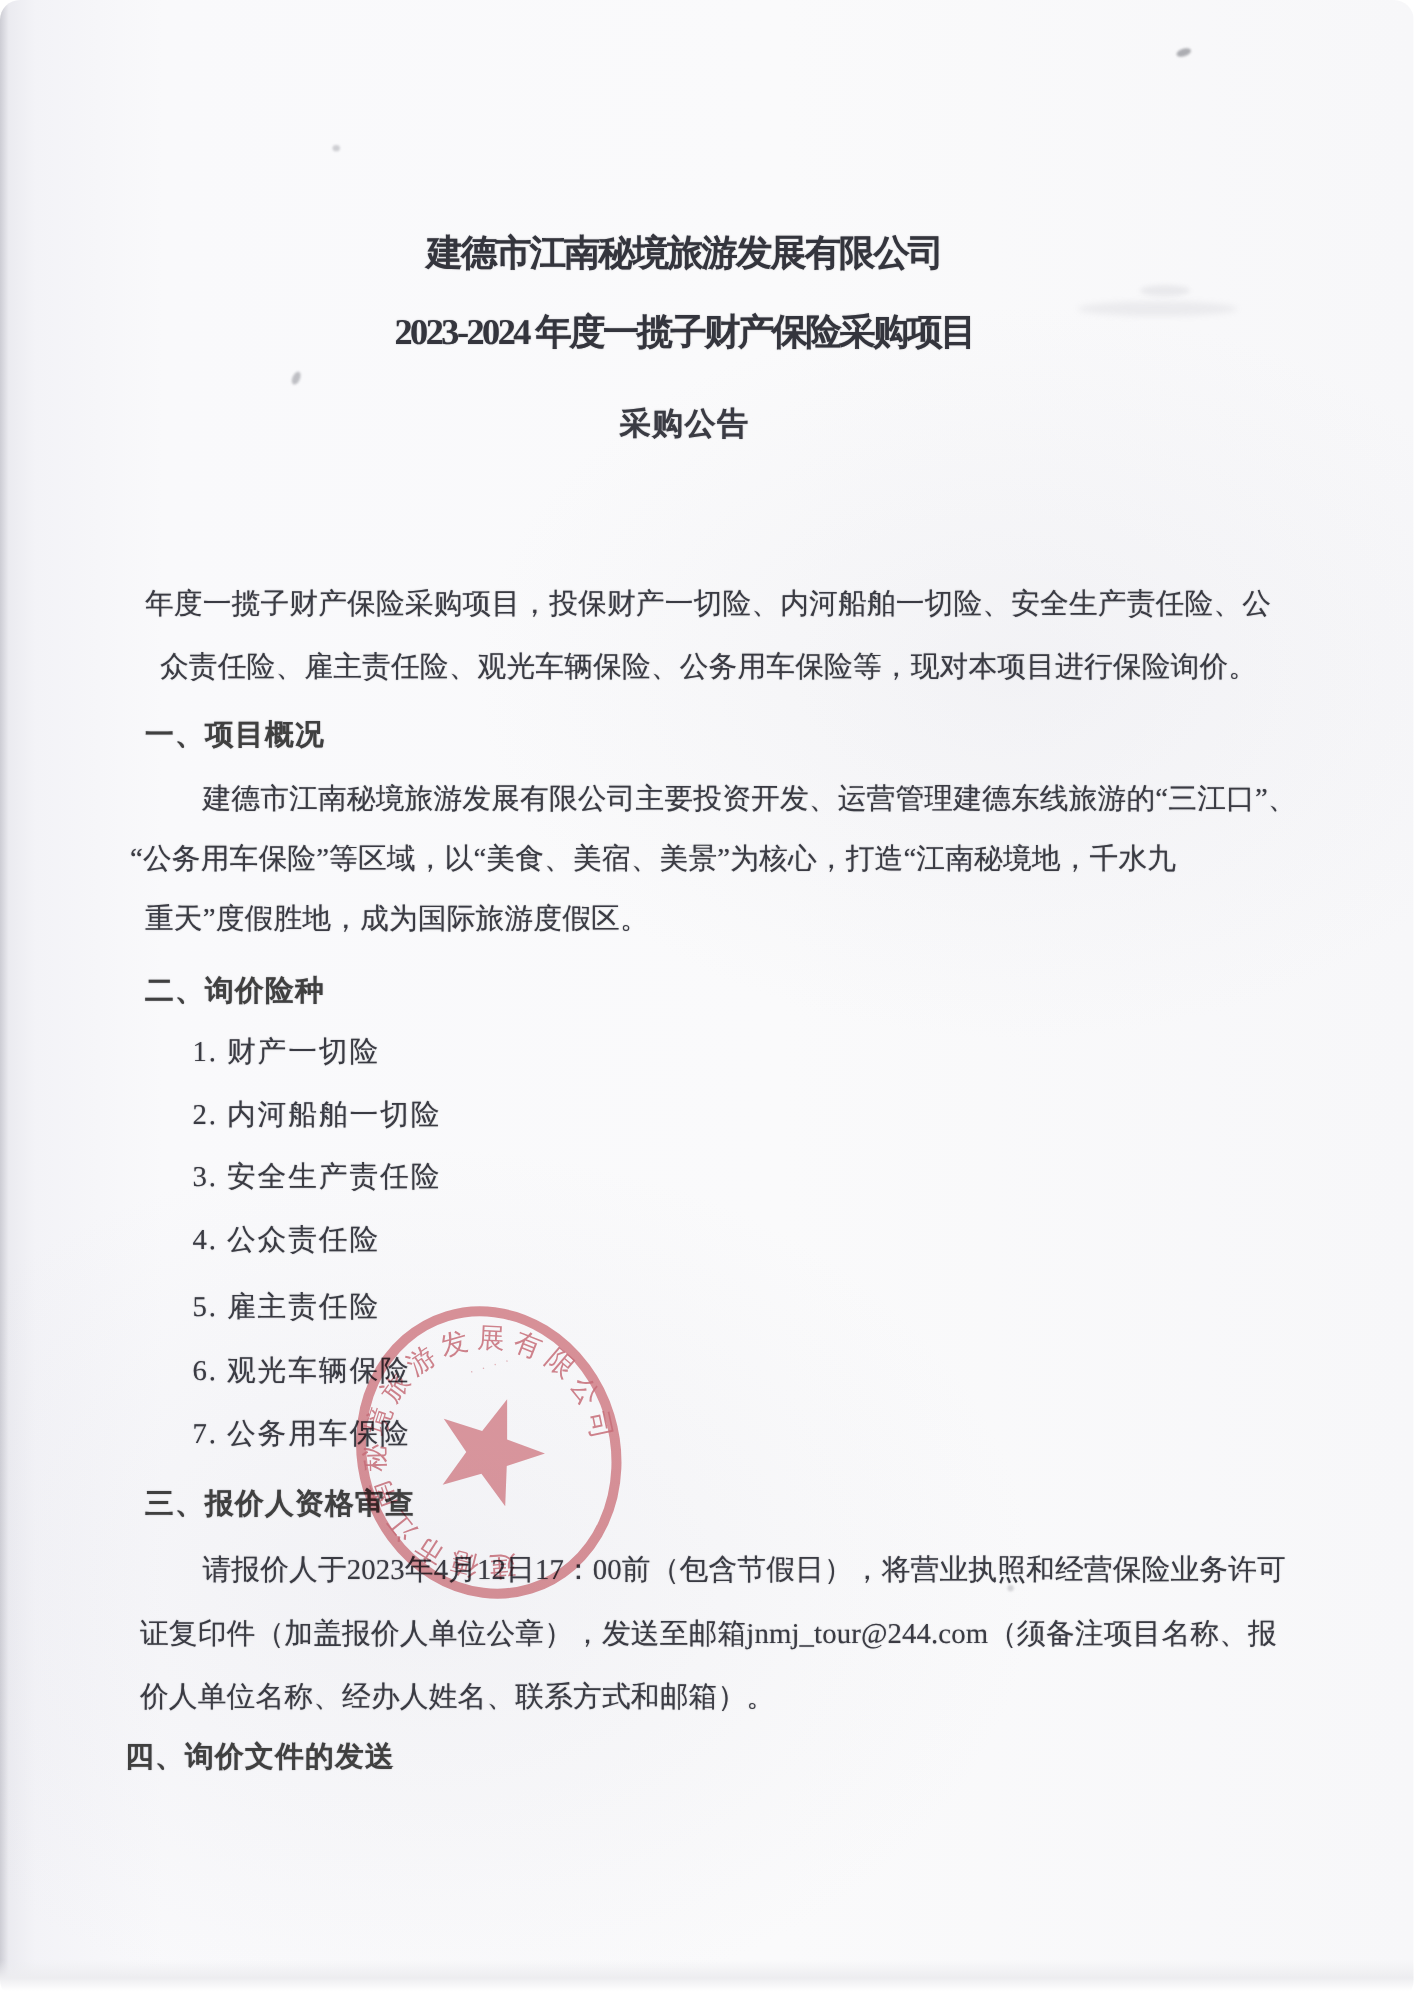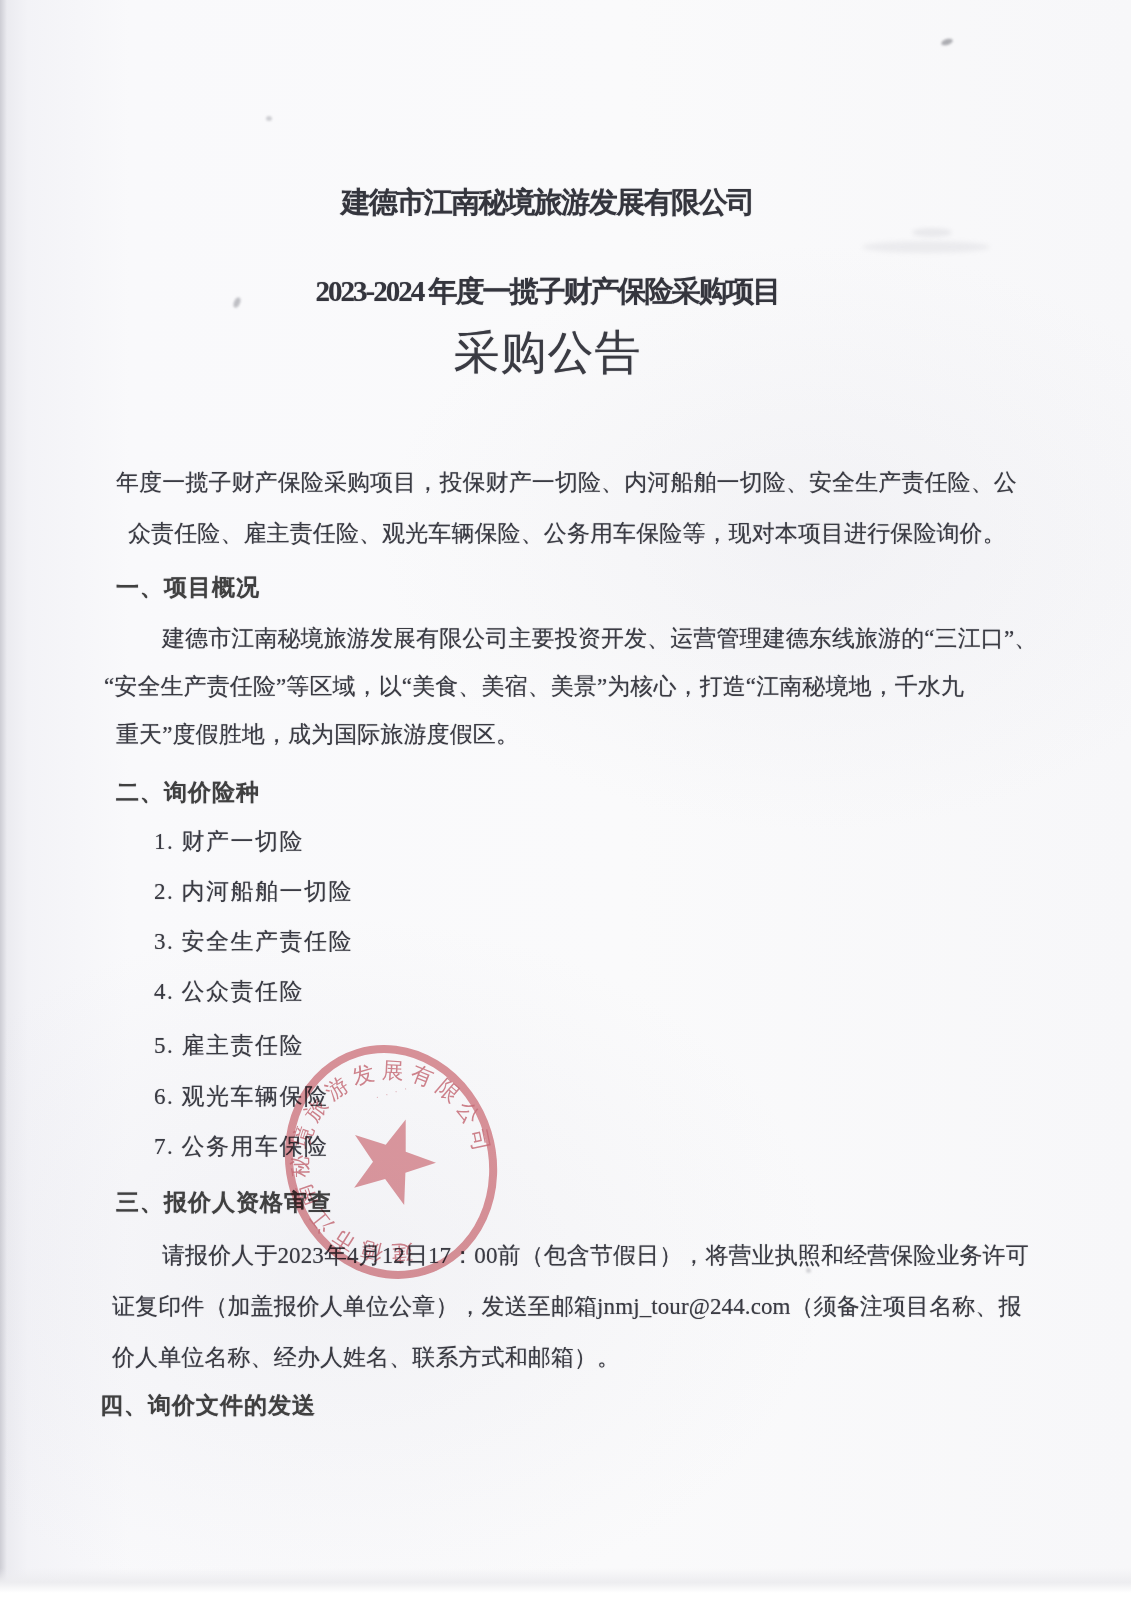--- a/index.html
+++ b/index.html
@@ -1,39 +1,40 @@
 <!DOCTYPE html>
 <html><head>
 <meta charset="utf-8">
 <style>
   html,body{margin:0;padding:0;background:#ffffff;}
   .screenshot{
     position:relative;width:1131px;height:1600px;overflow:hidden;
     background:#ffffff;
     font-family:"Liberation Serif","DejaVu Serif",serif;
+    border-radius:16px;
   }
   
   .paper{
     position:absolute;left:0;top:0;width:1131px;height:1584px;
     background:
       radial-gradient(620px 420px at 72% 34%, rgba(222,222,230,0.25), rgba(222,222,230,0) 70%),
       radial-gradient(700px 500px at 30% 80%, rgba(214,214,224,0.22), rgba(214,214,224,0) 70%),
       linear-gradient(90deg,#cdcdd4 0px,#ebebf0 7px,#f3f3f7 28px,#f9f9fb 130px,#fafafb 55%,#f7f7f9 100%);
   }
   .paper-bottom-fade{
     position:absolute;left:0;top:1568px;width:1131px;height:32px;
     background:linear-gradient(180deg, rgba(240,240,243,0) 0%, #ededf0 45%, #ffffff 78%, #ffffff 100%);
   }
   .line{
     position:absolute;white-space:nowrap;color:#3a3b43;
     text-shadow:0 0 1px rgba(58,59,67,0.55);
   }
   .title{font-weight:700;font-size:29px;letter-spacing:-1.5px;color:#34353d;}
   .center{left:80px;width:935px;text-align:center;}
-  .big{font-size:46px;font-weight:400;letter-spacing:1px;}
+  .big{font-size:25px;font-weight:700;letter-spacing:1px;}
   .body-t{font-size:23px;letter-spacing:0.1px;}
   .head-t{font-size:23px;font-weight:700;letter-spacing:1px;color:#404040;}
   .item-t{font-size:23px;letter-spacing:1.5px;}
   
   .stamp{
     position:absolute;left:268px;top:1026px;width:246px;height:268px;
     filter:blur(0.6px);opacity:0.92;mix-blend-mode:multiply;
   }
   
   .speck{position:absolute;border-radius:50%;}
@@ -44,29 +45,29 @@
   .speck-e{left:266px;top:116px;width:6px;height:5px;background:#8d8e96;opacity:.4;filter:blur(1px);}
   .speck-f{left:806px;top:1268px;width:5px;height:5px;background:#8d8e96;opacity:.35;filter:blur(1px);}
 </style>
 </head>
 <body>
 
 <div class="screenshot">
   <div class="paper"></div>
 
   <div class="line title center" style="top:183px;">建德市江南秘境旅游发展有限公司</div>
-  <div class="line title center" style="top:246px;letter-spacing:-2px;margin-top:26px;">2023-2024 年度一揽子财产保险采购项目</div>
+  <div class="line title center" style="top:246px;letter-spacing:-2px;">2023-2024 年度一揽子财产保险采购项目</div>
   <div class="line big center" style="top:322px;">采购公告</div>
 
   <div class="line body-t" style="top:467px;left:116px;">年度一揽子财产保险采购项目，投保财产一切险、内河船舶一切险、安全生产责任险、公</div>
   <div class="line body-t" style="top:518px;left:128px;">众责任险、雇主责任险、观光车辆保险、公务用车保险等，现对本项目进行保险询价。</div>
 
   <div class="line head-t" style="top:572px;left:116px;">一、项目概况</div>
   <div class="line body-t" style="top:623px;left:162px;">建德市江南秘境旅游发展有限公司主要投资开发、运营管理建德东线旅游的“三江口”、</div>
-  <div class="line body-t" style="top:671px;left:104px;">“安全生产责任险”等区域，以“美食、美宿、美景”为核心，打造“江南秘境地，千水九</div>
+  <div class="line body-t" style="top:671px;left:104px;">“公务用车保险”等区域，以“美食、美宿、美景”为核心，打造“江南秘境地，千水九</div>
   <div class="line body-t" style="top:719px;left:116px;">重天”度假胜地，成为国际旅游度假区。</div>
 
   <div class="line head-t" style="top:777px;left:116px;">二、询价险种</div>
   <div class="line item-t" style="top:826px;left:154px;">1. 财产一切险</div>
   <div class="line item-t" style="top:876px;left:154px;">2. 内河船舶一切险</div>
   <div class="line item-t" style="top:926px;left:154px;">3. 安全生产责任险</div>
   <div class="line item-t" style="top:976px;left:154px;">4. 公众责任险</div>
   <div class="line item-t" style="top:1030px;left:154px;">5. 雇主责任险</div>
   <div class="line item-t" style="top:1081px;left:154px;">6. 观光车辆保险</div>
   <div class="line item-t" style="top:1131px;left:154px;">7. 公务用车保险</div>

